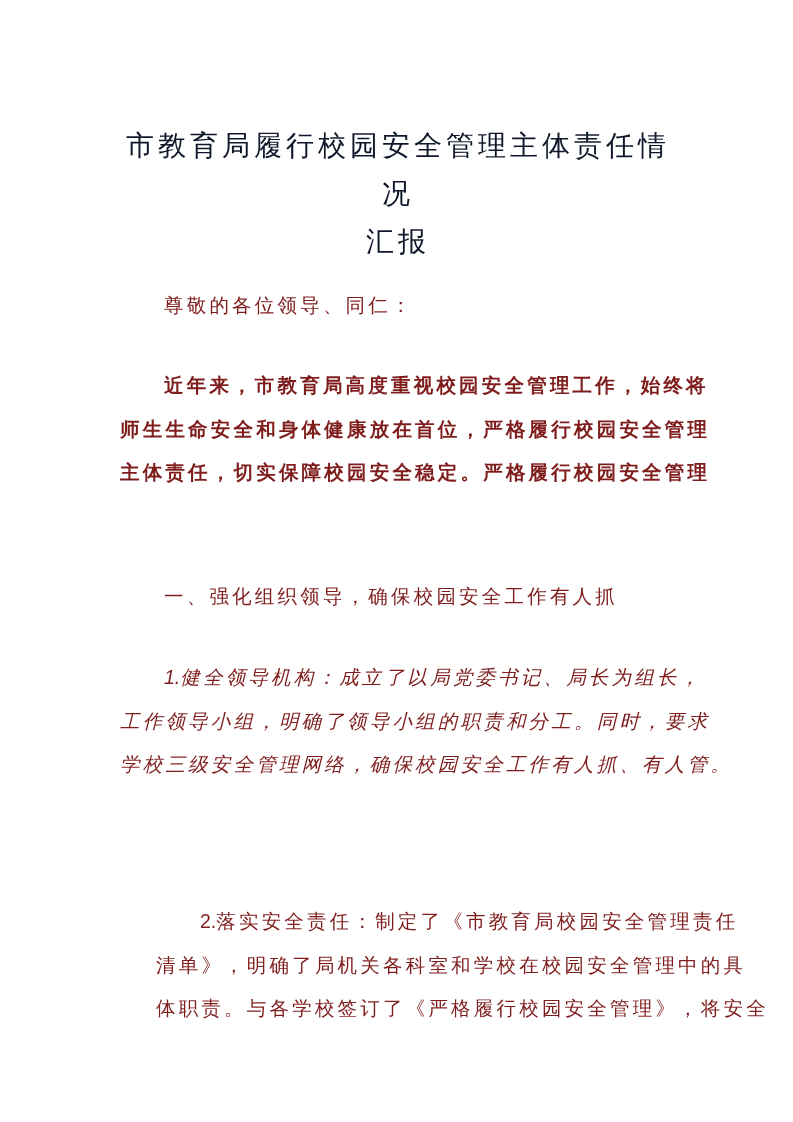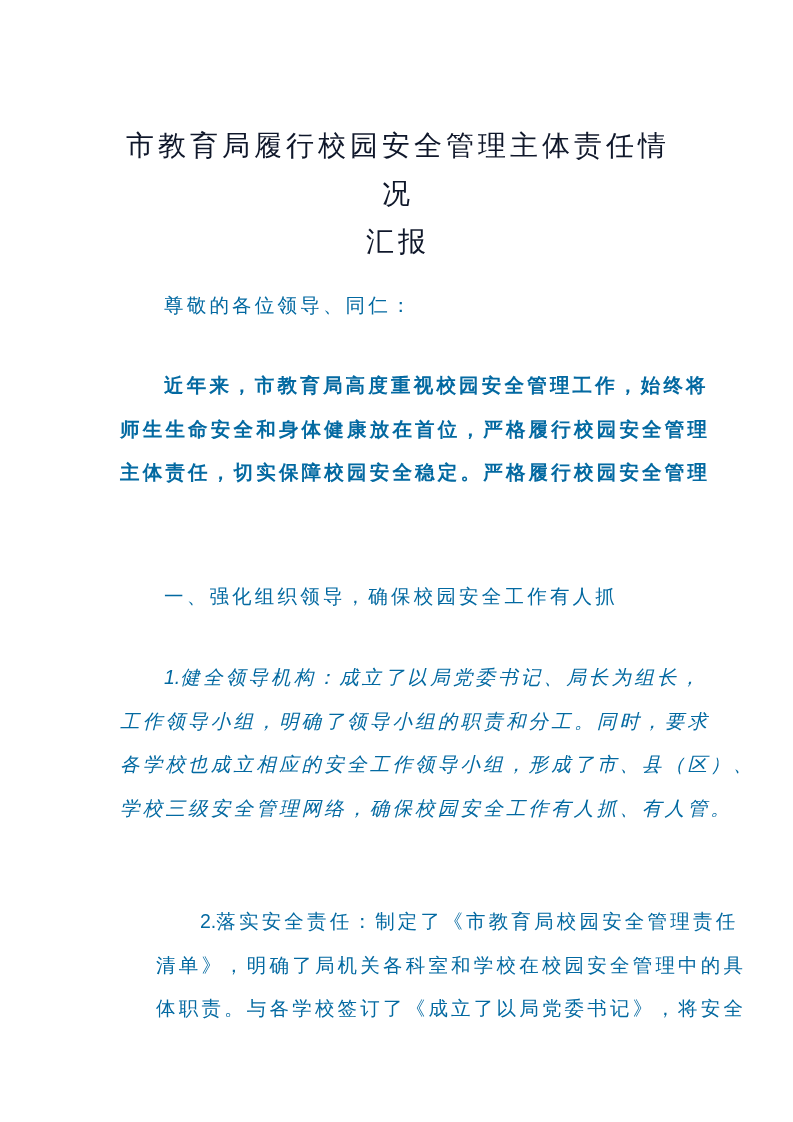--- a/index.html
+++ b/index.html
@@ -38,21 +38,21 @@
     .title .line { display: block; }
     .para {
       position: absolute;
       left: 120px;
       width: 553px;
       font-size: 19.5px;
       line-height: 43.5px;
       letter-spacing: 3.2px;
       text-align: justify;
       margin: 0;
-      color: #0369a1;
+      color: #7f1d1d;
     }
     .para .line {
       display: block;
       white-space: nowrap;
       text-align-last: justify;
       text-align: justify;
     }
     .para .line.last {
       text-align-last: left;
     }
@@ -82,23 +82,22 @@
     <span class="line">主体责任，切实保障校园安全稳定。严格履行校园安全管理</span>
   </p>
 
   <p class="para" style="top:575px;">
     <span class="line last indent">一、强化组织领导，确保校园安全工作有人抓</span>
   </p>
 
   <p class="para" style="top:656px;font-style:italic;">
     <span class="line indent"><span class="num">1.</span><span>健全领导机构：成立了以局党委书记、局长为组长，</span></span>
     <span class="line">工作领导小组，明确了领导小组的职责和分工。同时，要求</span>
-    <span class="line">各学校也成立相应的安全工作领导小组，形成了市、县（区）、</span>
     <span class="line last">学校三级安全管理网络，确保校园安全工作有人抓、有人管。</span>
   </p>
 
   <p class="para" style="top:900px;margin-left:36px;">
     <span class="line indent"><span class="num">2.</span><span>落实安全责任：制定了《市教育局校园安全管理责任</span></span>
     <span class="line">清单》，明确了局机关各科室和学校在校园安全管理中的具</span>
-    <span class="line">体职责。与各学校签订了《成立了以局党委书记》，将安全</span>
+    <span class="line">体职责。与各学校签订了《严格履行校园安全管理》，将安全</span>
   </p>
 
 </div>
 
 </body></html>

